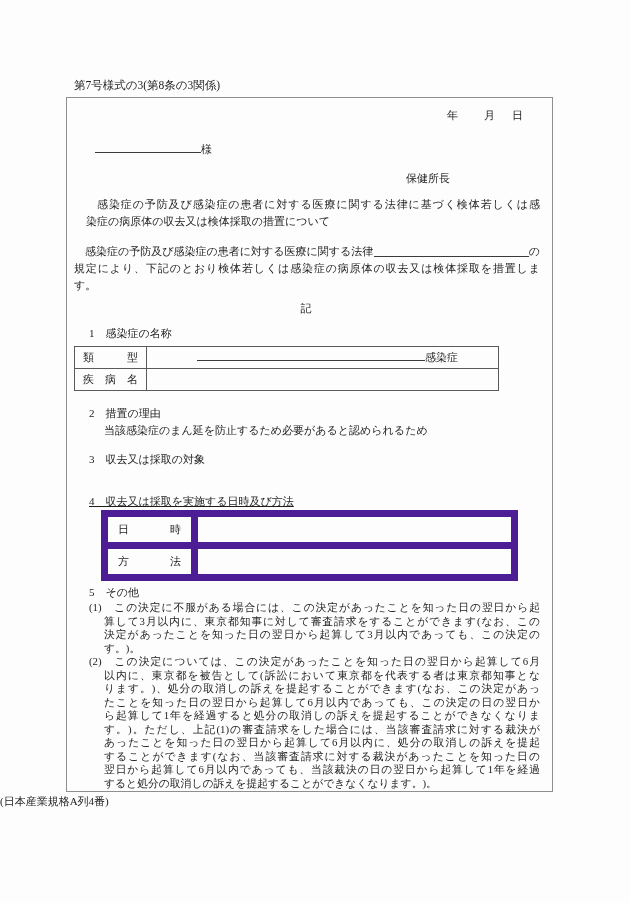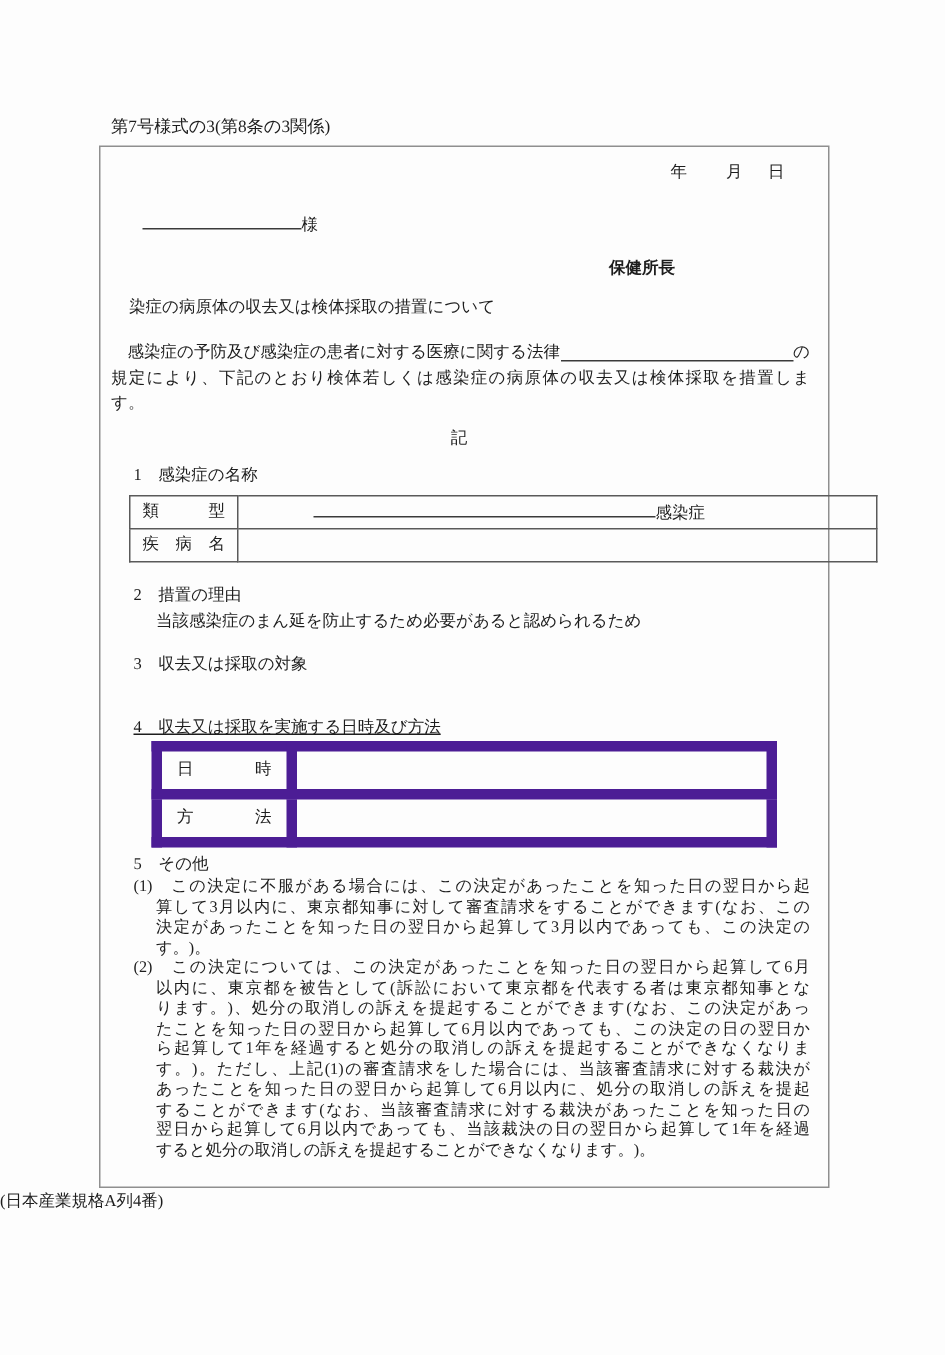--- a/index.html
+++ b/index.html
@@ -15,37 +15,37 @@
     position:absolute;left:66px;top:97px;width:487px;height:695px;
     box-sizing:border-box;border:1px solid #8f8f8f;background:transparent;
     padding:9px 12px 0 7px;font-size:11px;line-height:17px;
   }
   .date-line{text-align:right;padding-right:17px;white-space:nowrap;line-height:17px;}
   .gap54{display:inline-block;width:54px;}
   .gap26{display:inline-block;width:26px;}
   .gap17{display:inline-block;width:17px;}
   .addressee{margin-top:16px;margin-left:21px;line-height:17px;}
   .fill-addressee{display:inline-block;width:106px;height:12px;border-bottom:1px solid #3a3a3a;vertical-align:baseline;}
-  .sender{margin-top:12px;margin-left:332px;line-height:17px;font-weight:bold;}
+  .sender{margin-top:12px;margin-left:332px;line-height:17px;}
   .subject{margin-top:9px;margin-left:12px;}
   .subject .l1{text-indent:11px;text-align:justify;text-align-last:justify;}
   .bodyp{margin-top:13px;}
   .bodyp .l1{display:flex;align-items:flex-end;}
   .bodyp .l1 .pre{white-space:pre;}
   .bodyp .l1 .fill{flex:1;border-bottom:1px solid #3a3a3a;margin-bottom:3px;margin-left:1px;}
   .bodyp .l1 .suf{white-space:pre;}
   .j{text-align:justify;text-align-last:justify;}
   .record{margin-top:6px;text-align:center;letter-spacing:2px;}
   .h{margin-left:15px;}
   .h1m{margin-top:8px;}
   .h2m{margin-top:14px;}
   .h3m{margin-top:12px;}
   .h4m{margin-top:25px;text-decoration:underline;}
   .h5m{margin-top:4px;line-height:15px;}
-  table.t1{margin-top:4px;margin-left:12px;border-collapse:collapse;width:499px;table-layout:fixed;}
+  table.t1{margin-top:4px;margin-left:0;border-collapse:collapse;width:425px;table-layout:fixed;}
   table.t1 td{border:1px solid #5a5a5a;height:21px;padding:0;font-size:11px;}
   table.t1 td.lab{width:55px;text-align:justify;text-align-last:justify;padding:0 8px;}
   table.t1 td.val1{padding-left:50px;}
   .fill-type{display:inline-block;width:228px;height:11px;border-bottom:1px solid #3a3a3a;vertical-align:baseline;}
   .s2body{margin-left:30px;}
   table.t2{margin-top:0;margin-left:27px;border-collapse:collapse;width:417px;table-layout:fixed;}
   table.t2 td{border:7px solid #4c1d95;height:25px;padding:0;font-size:11px;}
   table.t2 td.lab{width:63px;text-align:justify;text-align-last:justify;padding:0 10px;}
   .other{margin-left:30px;font-size:10.8px;line-height:13.5px;margin-top:1px;}
   .other .ln{min-height:13.5px;}
@@ -65,20 +65,21 @@
       <span>年</span><span class="gap26"></span><span>月</span><span class="gap17"></span><span>日</span>
     </div>
 
     <div class="addressee">
       <span class="fill-addressee"></span><span>様</span>
     </div>
 
     <div class="sender">保健所長</div>
 
     <div class="subject">
+      <div class="l1">感染症の予防及び感染症の患者に対する医療に関する法律に基づく検体若しくは感</div>
       <div>染症の病原体の収去又は検体採取の措置について</div>
     </div>
 
     <div class="bodyp">
       <div class="l1">
         <span class="pre">　感染症の予防及び感染症の患者に対する医療に関する法律</span>
         <span class="fill"></span>
         <span class="suf">の</span>
       </div>
       <div class="j">規定により、下記のとおり検体若しくは感染症の病原体の収去又は検体採取を措置しま</div>

